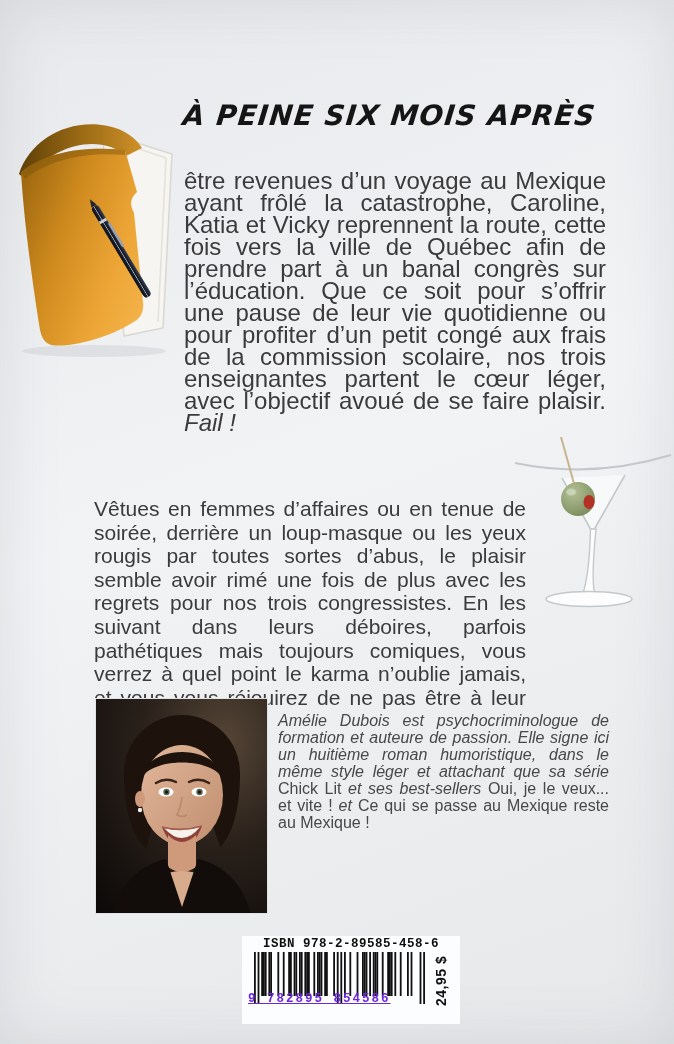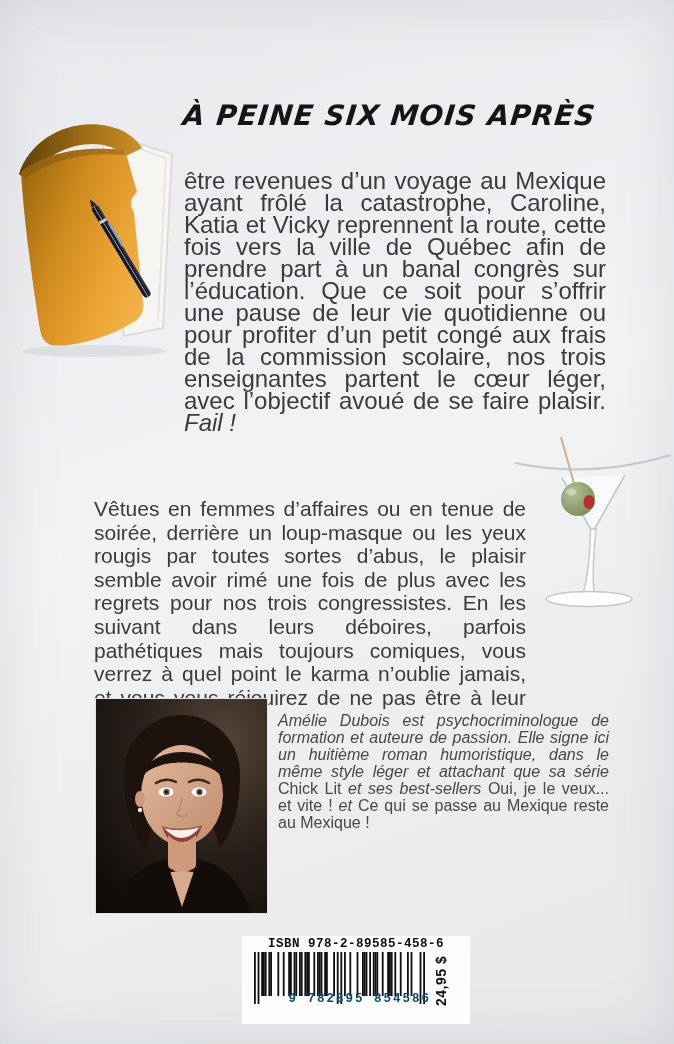--- a/index.html
+++ b/index.html
@@ -27,34 +27,34 @@
   .bio1{left:278px; top:696px; width:331px;}
   .bio2{left:278px; top:853px; width:331px;}
   .seg-normal{font-style:normal;}
   .seg-italic{font-style:italic;}
   .folder-illo{left:6px; top:102px; width:178px; height:258px;}
   .martini-illo{left:512px; top:433px; width:162px; height:206px;}
   .photo{left:96px; top:699px; width:171px; height:214px; box-shadow:0 0 0 1px #e0e2e5;}
   .barcode-block{
     left:242px; top:936px; width:218px; height:88px;
     background:#fcfdfe;
-    padding-left:10px;
   }
   .isbn-label{
     position:absolute; left:0; top:1px; width:100%;
     text-align:center; font-family:"Liberation Mono", monospace;
     font-weight:700; font-size:12.5px; letter-spacing:0.5px; color:#0e0e0e;
     white-space:nowrap;
   }
   .bars{position:absolute; left:12px; top:16px; width:171px; height:52px;}
   .barcode-digits{
     position:absolute; left:6px; top:56px; width:183px;
-    text-align:right; font-family:"Liberation Mono", monospace;
-    font-weight:700; font-size:12.5px; letter-spacing:2px; color:#0c4a6e;
+    text-align:left; font-family:"Liberation Mono", monospace;
+    font-weight:700; font-size:12.5px; letter-spacing:2px; color:#6d28d9;
     white-space:nowrap;
+    text-decoration:underline;
   }
   .price-label{
     position:absolute; left:191px; top:70px;
     transform:rotate(-90deg); transform-origin:0 0;
     font-weight:700; font-size:14px; letter-spacing:0.5px; color:#101010;
     white-space:nowrap;
   }
 </style>
 </head>
 <body>

